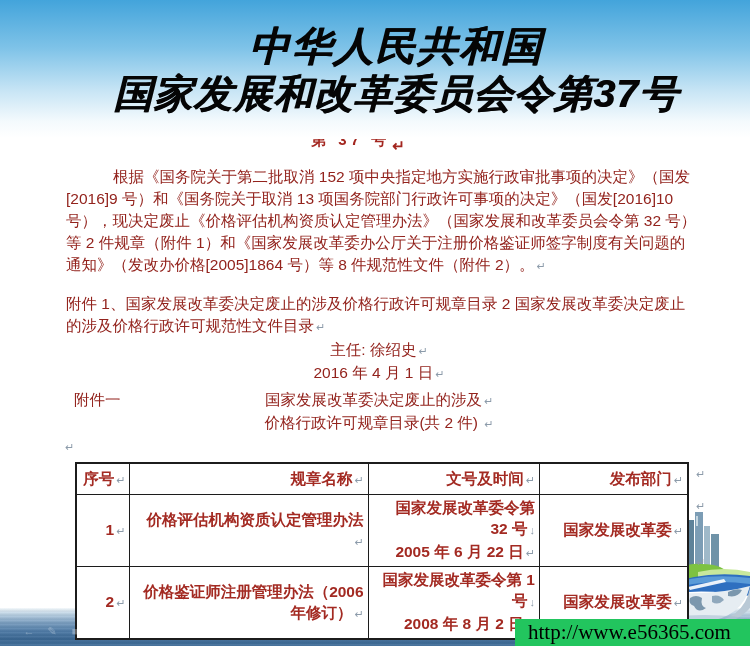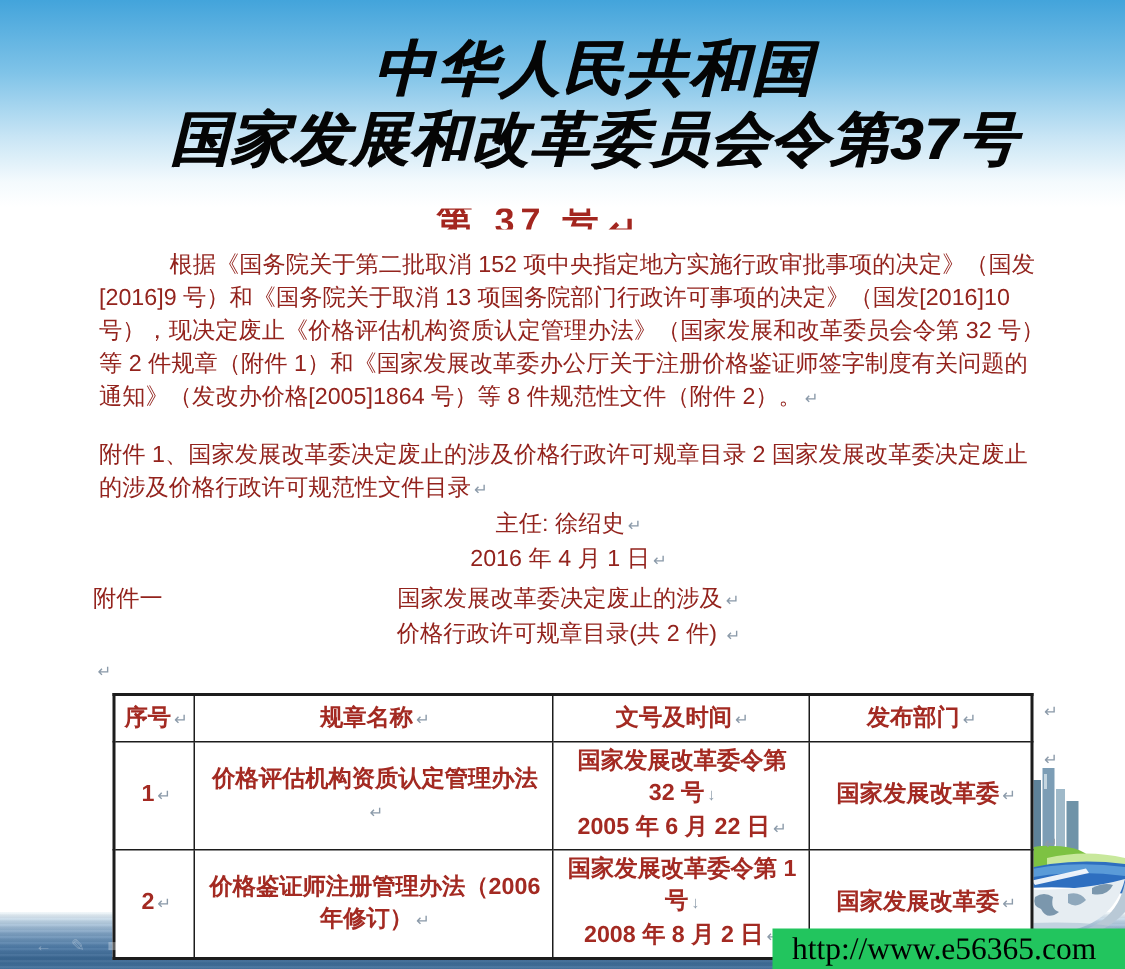--- a/index.html
+++ b/index.html
@@ -10,44 +10,44 @@
     background:linear-gradient(180deg,#43a4db 0%,#7fc3e8 35%,#c8e5f5 66%,#f4fafd 88%,#ffffff 100%);}
   
   .title-wrap{position:absolute;left:0;top:22px;width:750px;text-align:center;z-index:3;margin-left:21px;}
   .title-line{font-weight:bold;font-style:italic;color:#050505;line-height:48px;
     letter-spacing:2px;text-shadow:1px 0 0 #050505;white-space:nowrap;}
   .title-line.l1{font-size:40px;}
   .title-line.l2{font-size:39px;letter-spacing:1px;}
   
   .clipped-heading{position:absolute;left:0;top:139px;width:720px;height:14px;overflow:hidden;
     text-align:center;z-index:3;}
-  .clipped-heading .txt{display:inline-block;transform:translateY(-8px);font-size:24px;
+  .clipped-heading .txt{display:inline-block;transform:translateY(-8px);font-size:15px;
     font-weight:bold;color:#a3261f;letter-spacing:4px;}
   .clipped-heading .mark{transform:translateY(-2px);}
   
   .red-text{color:#93231d;font-size:15.5px;font-weight:500;}
   .bline{height:22px;line-height:22px;white-space:nowrap;}
   .bline.indent{padding-left:47px;}
   .block1{position:absolute;left:66px;top:166px;width:640px;z-index:3;}
   .block2{position:absolute;left:66px;top:293px;width:640px;z-index:3;}
   .center-line{position:absolute;left:66px;width:626px;text-align:center;height:22px;
     line-height:22px;white-space:nowrap;z-index:3;}
   .sig{top:339px;}
   .date{top:362px;}
-  .attach-label{position:absolute;left:62px;top:389px;height:22px;line-height:22px;z-index:3;}
+  .attach-label{position:absolute;left:74px;top:389px;height:22px;line-height:22px;z-index:3;}
   .attach-h1{top:389px;}
   .attach-h2{top:412px;}
   .mark{color:#8c9baa;font-size:11px;font-weight:normal;vertical-align:baseline;
     margin-left:2px;display:inline-block;}
   .empty-mark{position:absolute;left:63px;top:441px;z-index:3;}
   
   .tbl{position:absolute;left:75px;top:462px;width:614px;border-collapse:collapse;z-index:2;
     background:#ffffff;}
   .tbl th,.tbl td{border:1px solid #1c1c1c;color:#a32a22;font-size:15.5px;font-weight:600;
-    text-align:center;padding:2px 4px 2px 6px;vertical-align:middle;line-height:21px;background:#ffffff;}
+    text-align:right;padding:2px 4px 2px 6px;vertical-align:middle;line-height:21px;background:#ffffff;}
   .tbl{border:2px solid #1c1c1c;}
   .tbl th{height:26px;}
   .tbl td{height:52px;}
   .col-no{width:44px;}
   .col-name{width:238px;margin-left:20px;}
   .col-doc{width:168px;}
   .col-dept{width:144px;}
   .tbl td.dept{padding-left:12px;}
   .side-mark{position:absolute;left:694px;z-index:3;}
   

